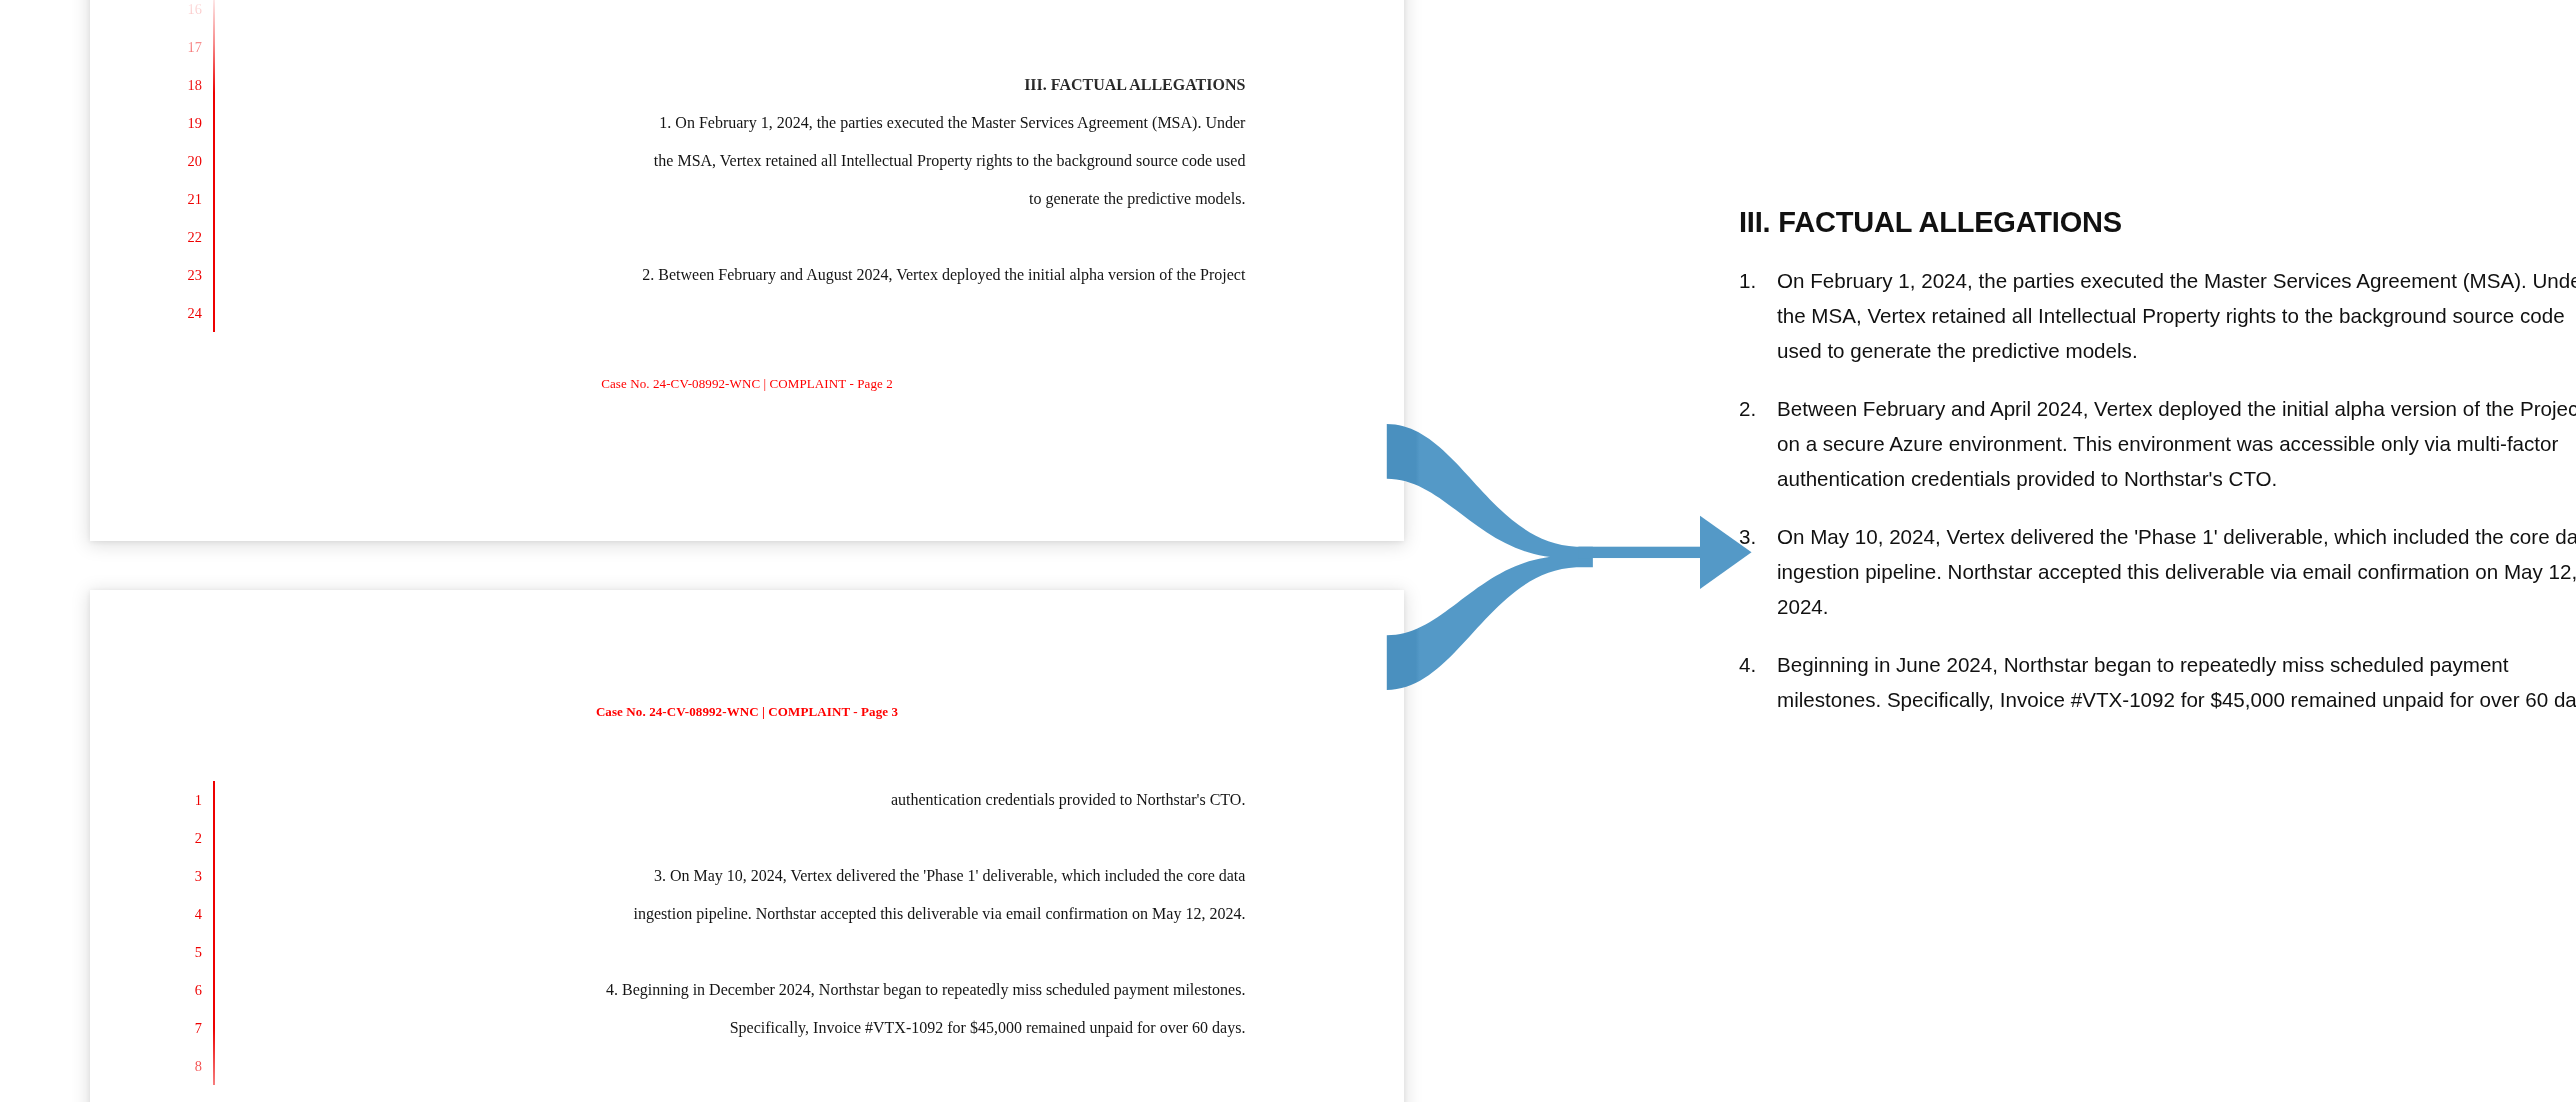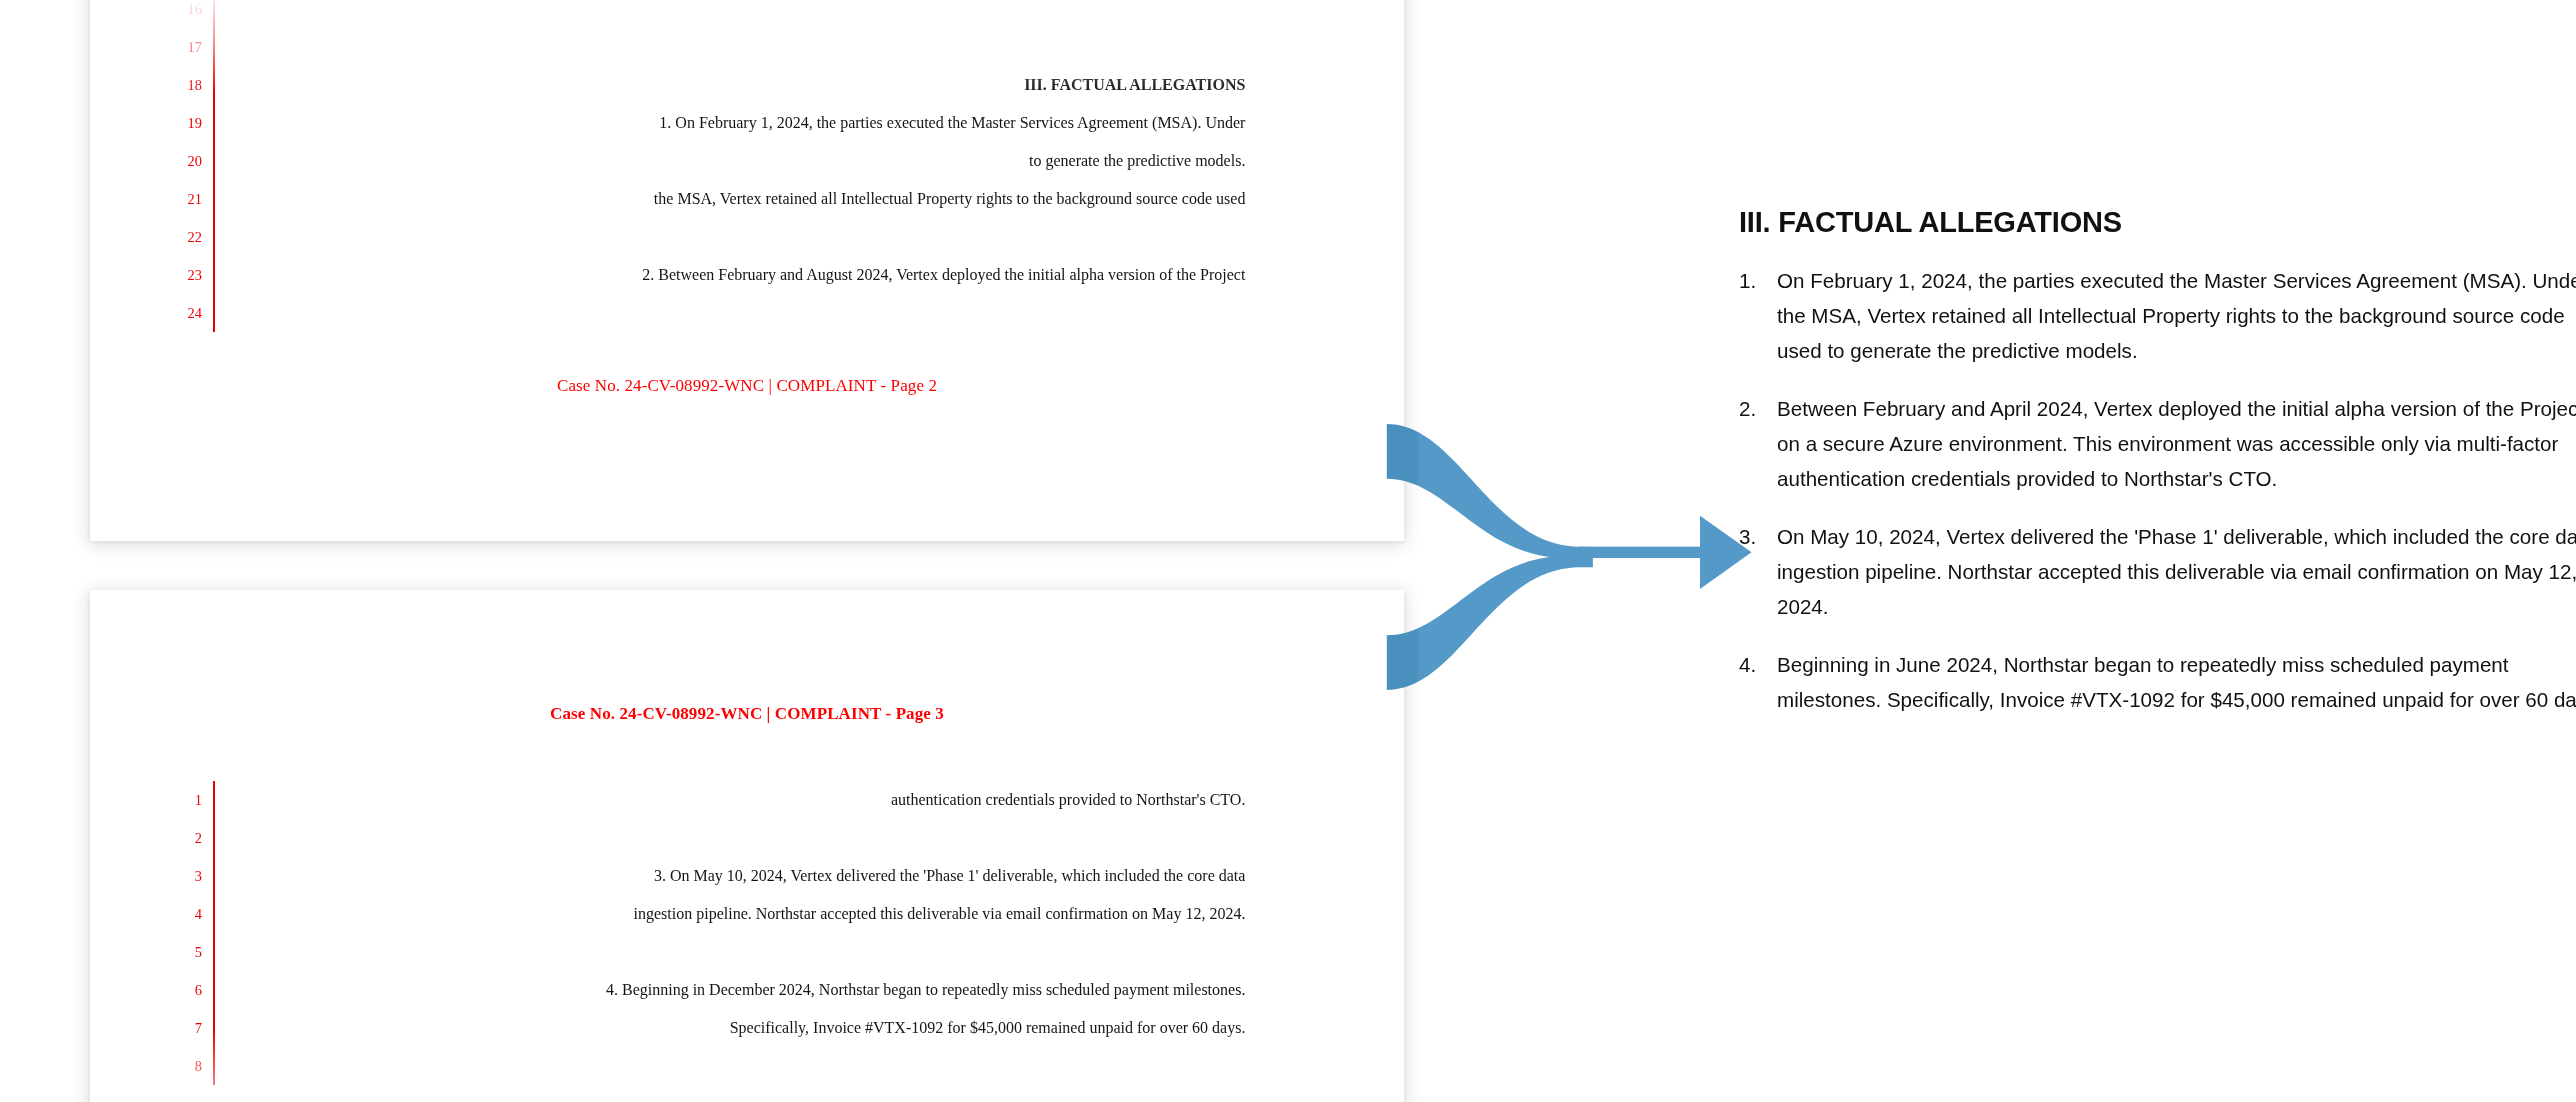--- a/index.html
+++ b/index.html
@@ -122,21 +122,21 @@
     font-size: 16px;
   }
   .body-col .bl.blank { visibility: hidden; }
 
   
   .case-line {
     position: absolute;
     width: 100%;
     text-align: center;
     font-family: "Liberation Serif", serif;
-    font-size: 17px;
+    font-size: 13px;
     color: #ff0000;
     letter-spacing: 0.1px;
   }
   .case-upper { top: 438px; }
   .case-lower { top: 114px; font-weight: bold; }
 
   
   .merge-arrow {
     position: absolute;
     left: 1360px;
@@ -209,22 +209,22 @@
             <div>22</div>
             <div>23</div>
             <div>24</div>
           </div>
           <div class="rule-bar"></div>
           <div class="body-col">
             <div class="bl blank">&nbsp;</div>
             <div class="bl blank">&nbsp;</div>
             <div class="bl heading">III. FACTUAL ALLEGATIONS</div>
             <div class="bl">1. On February 1, 2024, the parties executed the Master Services Agreement (MSA). Under</div>
+            <div class="bl">the MSA, Vertex retained all Intellectual Property rights to the background source code used</div>
             <div class="bl">to generate the predictive models.</div>
-            <div class="bl">the MSA, Vertex retained all Intellectual Property rights to the background source code used</div>
             <div class="bl blank">&nbsp;</div>
             <div class="bl">2. Between February and August 2024, Vertex deployed the initial alpha version of the Project</div>
           </div>
         </div>
 
         <div class="case-line case-upper">Case No. 24-CV-08992-WNC | COMPLAINT - Page 2</div>
 
         <div class="fade-top"></div>
       </div>
     </div>

